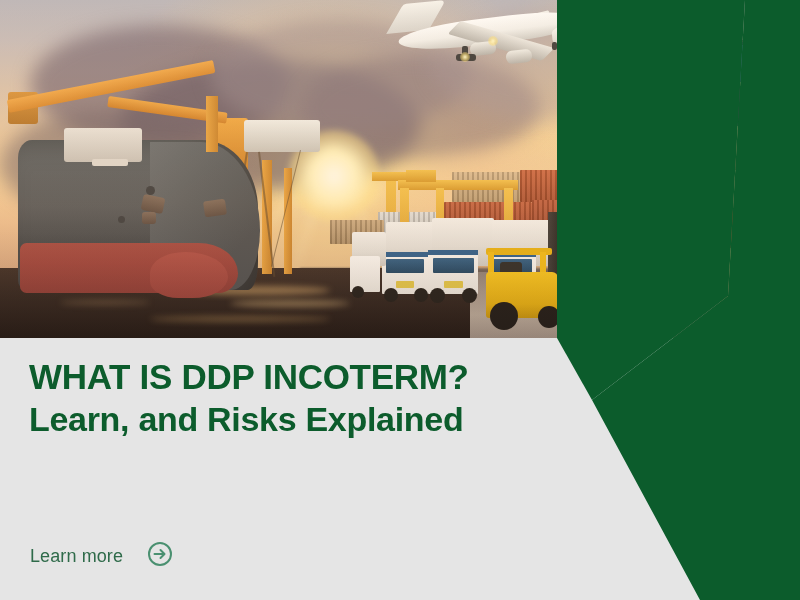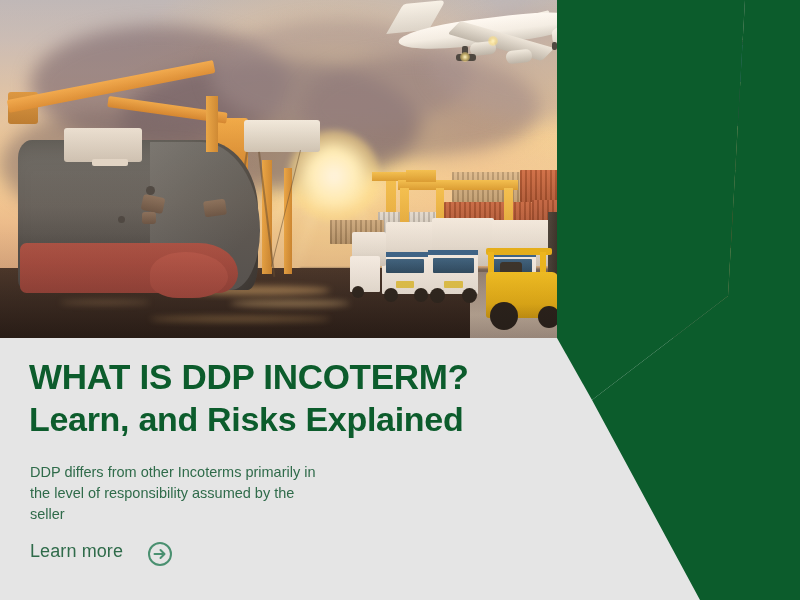--- a/index.html
+++ b/index.html
@@ -392,21 +392,21 @@
     font-size: 14.5px;
     line-height: 21px;
     font-weight: 400;
     color: #2f6b4a;
     font-family: "Liberation Sans", sans-serif;
   }
   .cta {
     position: absolute;
     left: 30px; top: 203px;
     display: flex;
-    align-items: flex-start;
+    align-items: flex-end;
     gap: 24px;
     cursor: pointer;
     user-select: none;
   }
   .cta-label {
     font-size: 18px;
     font-weight: 400;
     color: #2f6b4a;
     letter-spacing: 0.1px;
     font-family: "Liberation Sans", sans-serif;
@@ -573,21 +573,20 @@
   <svg class="chev-dark" viewBox="0 0 800 600">
     <polygon points="745,0 800,0 800,600 700,600 592,400 728,296" fill="#0c5c2c"></polygon>
     <polygon points="745,0 728,296 592,400 557,338 557,0" fill="#0c5c2c"></polygon>
   </svg>
 
   <div class="content">
     <h1 class="headline">WHAT IS DDP INCOTERM?</h1>
 
     <h2 class="subhead">Learn, and Risks Explained</h2>
 
-    <p class="body-copy">DDP differs from other Incoterms primarily in the level of responsibility assumed by the seller</p>
 
     <div class="cta">
       <span class="cta-label">Learn more</span>
       <svg class="cta-arrow" width="26" height="26" viewBox="0 0 26 26">
         <circle cx="13" cy="13" r="11" fill="none" stroke="#4a9070" stroke-width="2"></circle>
         <line x1="7.5" y1="13" x2="17" y2="13" stroke="#4a9070" stroke-width="2" stroke-linecap="round"></line>
         <polyline points="13.5,9 17.5,13 13.5,17" fill="none" stroke="#4a9070" stroke-width="2" stroke-linecap="round" stroke-linejoin="round"></polyline>
       </svg>
     </div>
   </div>

